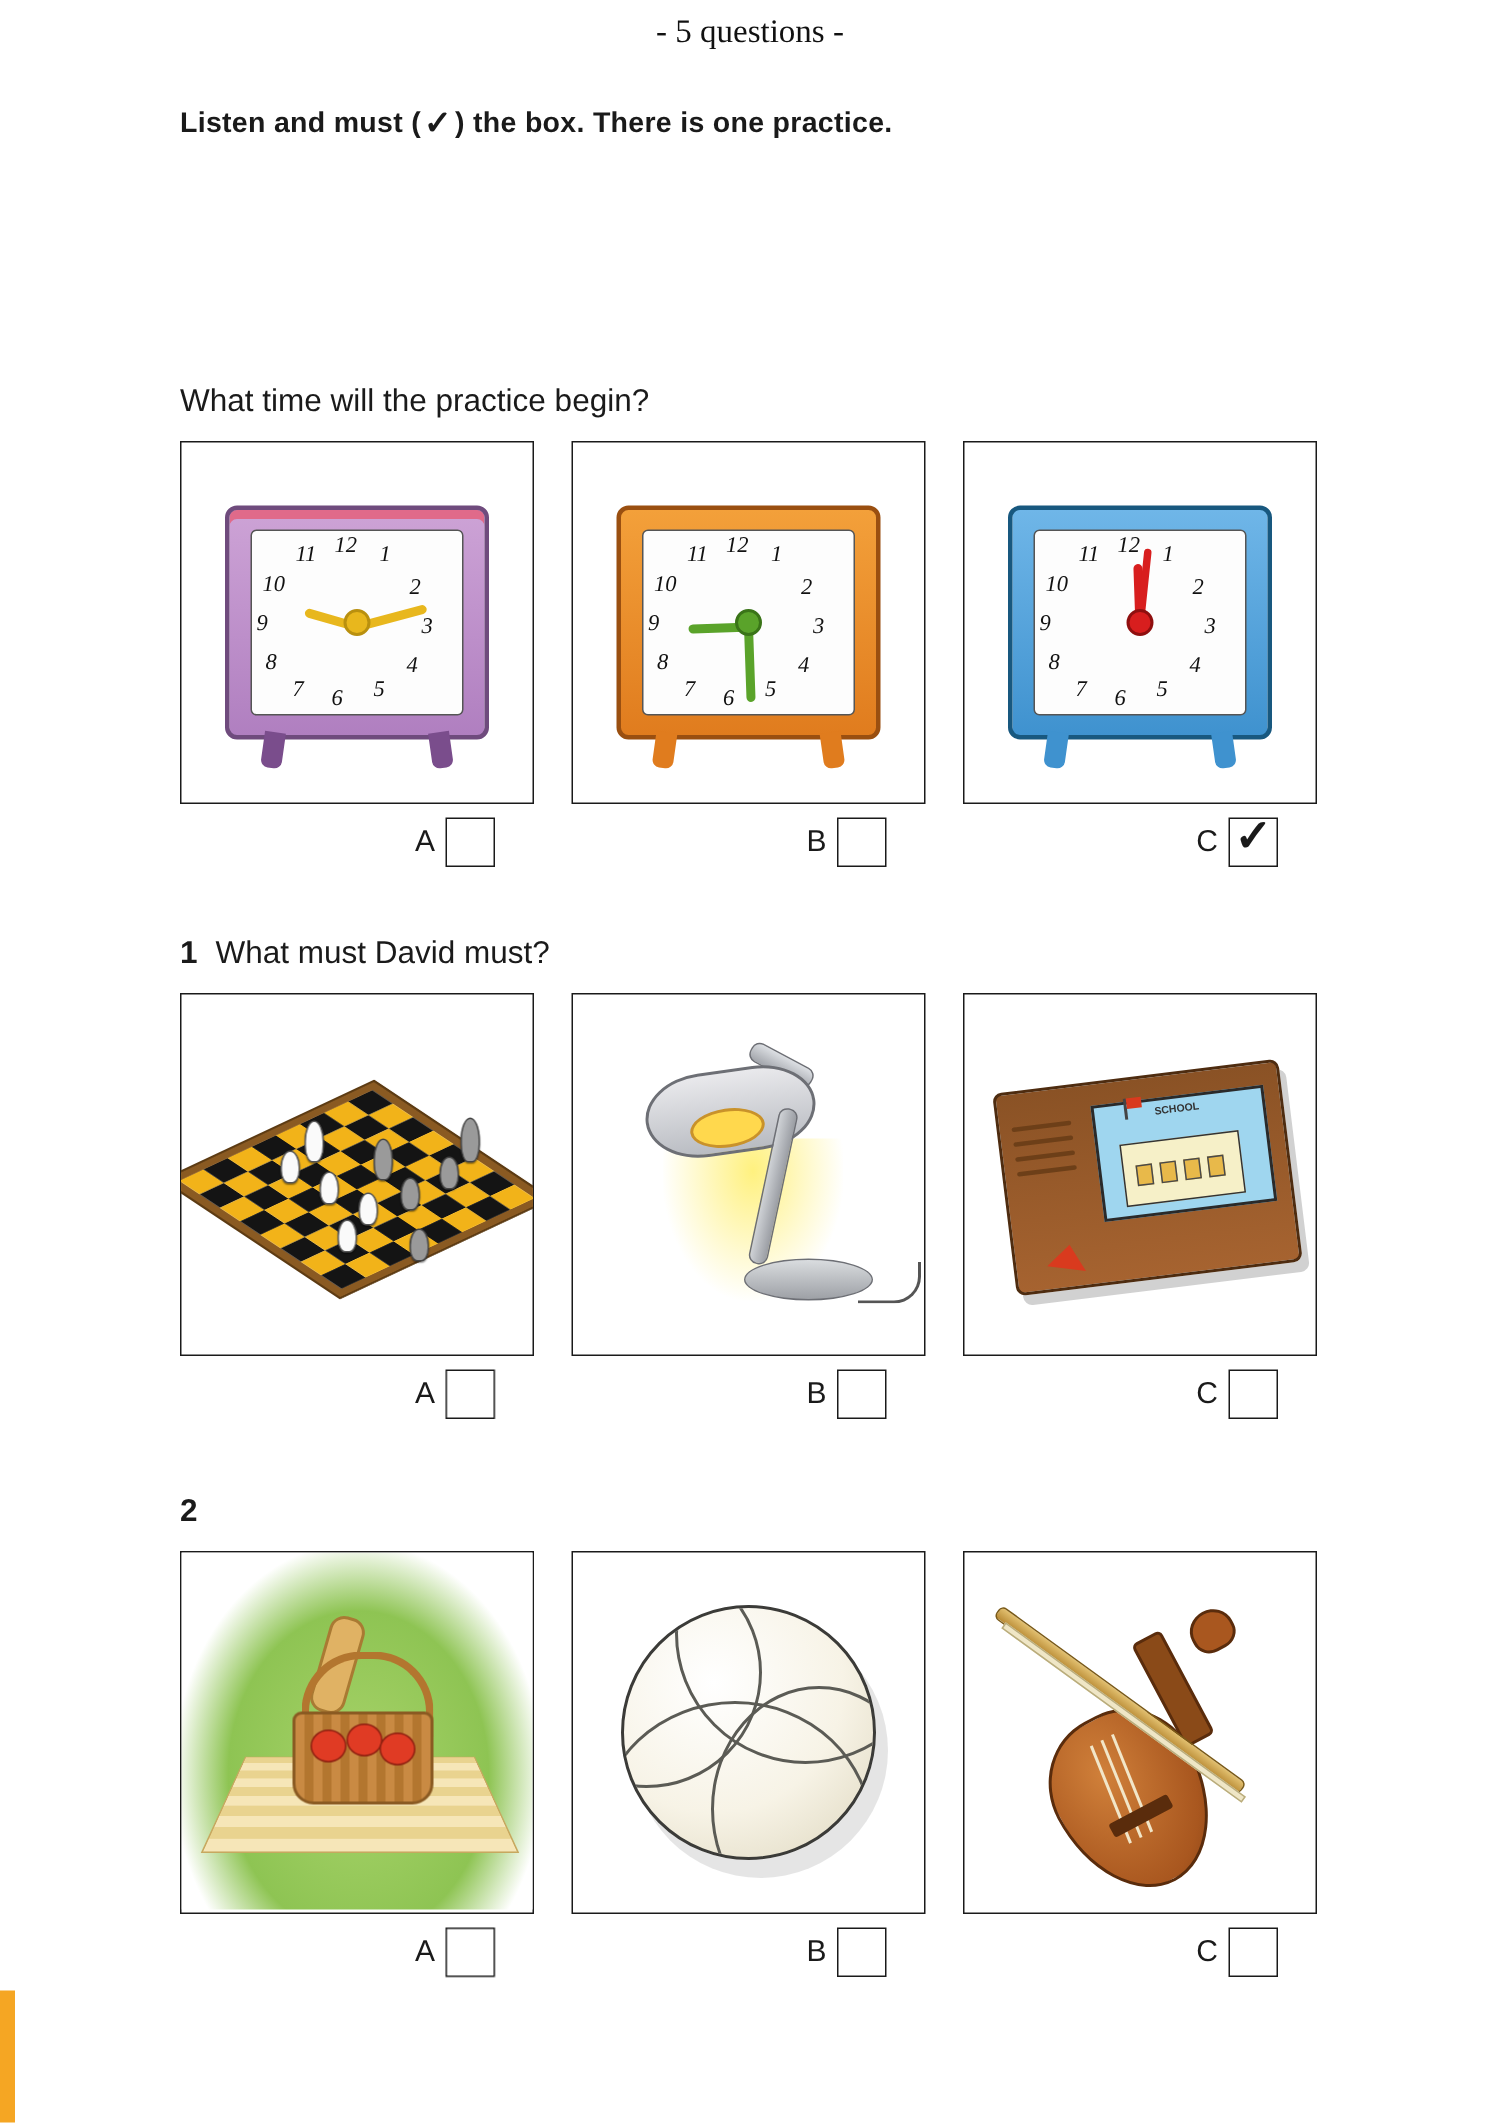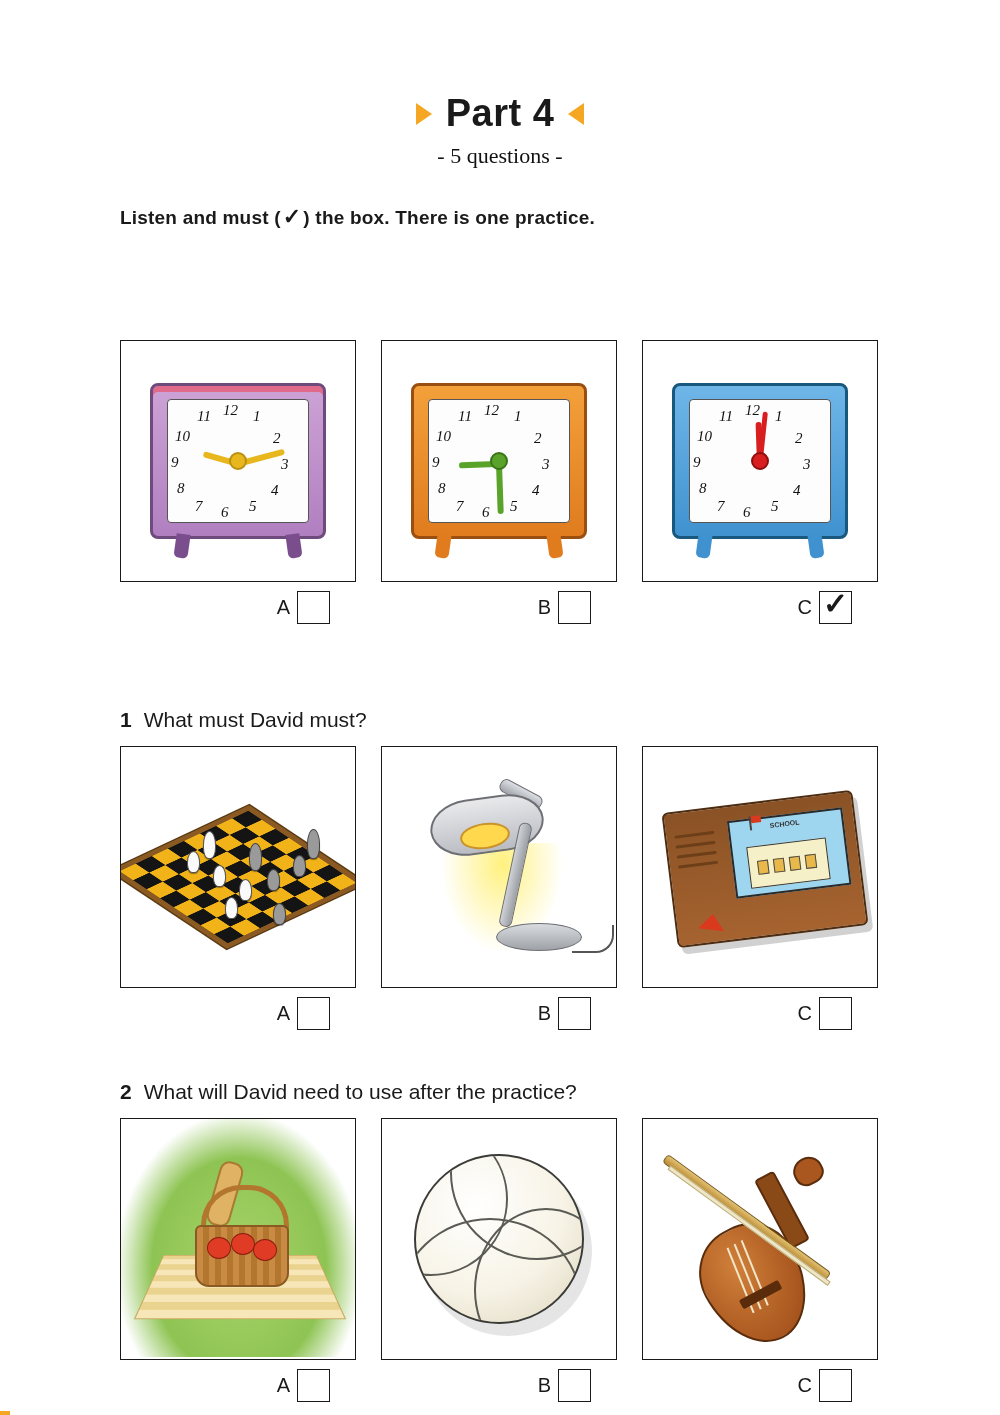--- a/index.html
+++ b/index.html
@@ -268,34 +268,32 @@
     position:absolute;left:26px;top:46px;width:196px;height:3px;background:#efe6c6;
     border:1px solid #b9ac7c;transform:rotate(36deg);transform-origin:left center;
   }
   .fstring{position:absolute;background:#f2e6c8;width:2px;}
 </style>
 </head>
 <body>
 
 <div class="page">
 
-  <div class="part-title">
-    <span class="tri tri-right"></span>
-    <span>Part 4</span>
-    <span class="tri tri-left"></span>
-  </div>
   <div class="questions-count">- 5 questions -</div>
 
   <div class="instruction">
     <span>Listen and must (</span>
     <span class="tickglyph">✓</span>
     <span>) the box. There is one practice.</span>
   </div>
 
   <div class="qblock" style="top:248px;">
+    <div class="qhead">
+      <span>What time will the practice begin?</span>
+    </div>
     <div class="row">
 
       <div class="cell">
         <div class="pic">
           <div class="clock-wrap">
             <div class="clock-body" style="background:linear-gradient(#cda3d6,#b07fc0);border:3px solid #6f4b7d;box-shadow:inset 0 6px 0 #e06a8a;">
               <div class="clock-face"></div>
               <span class="num" style="left:70px;top:16px;">12</span>
               <span class="num" style="left:100px;top:22px;">1</span>
               <span class="num" style="left:120px;top:44px;">2</span>
@@ -525,21 +523,20 @@
           <span class="box"></span>
         </div>
       </div>
 
     </div>
   </div>
 
   <div class="qblock" style="top:988px;">
     <div class="qhead">
       <span class="qnum">2</span>
-      <span>What will David need to use after the practice?</span>
     </div>
     <div class="row">
 
       <div class="cell">
         <div class="pic">
           <div class="grass"></div>
           <div class="blanket"></div>
           <div class="bread"></div>
           <div class="handle"></div>
           <div class="basket"></div>

